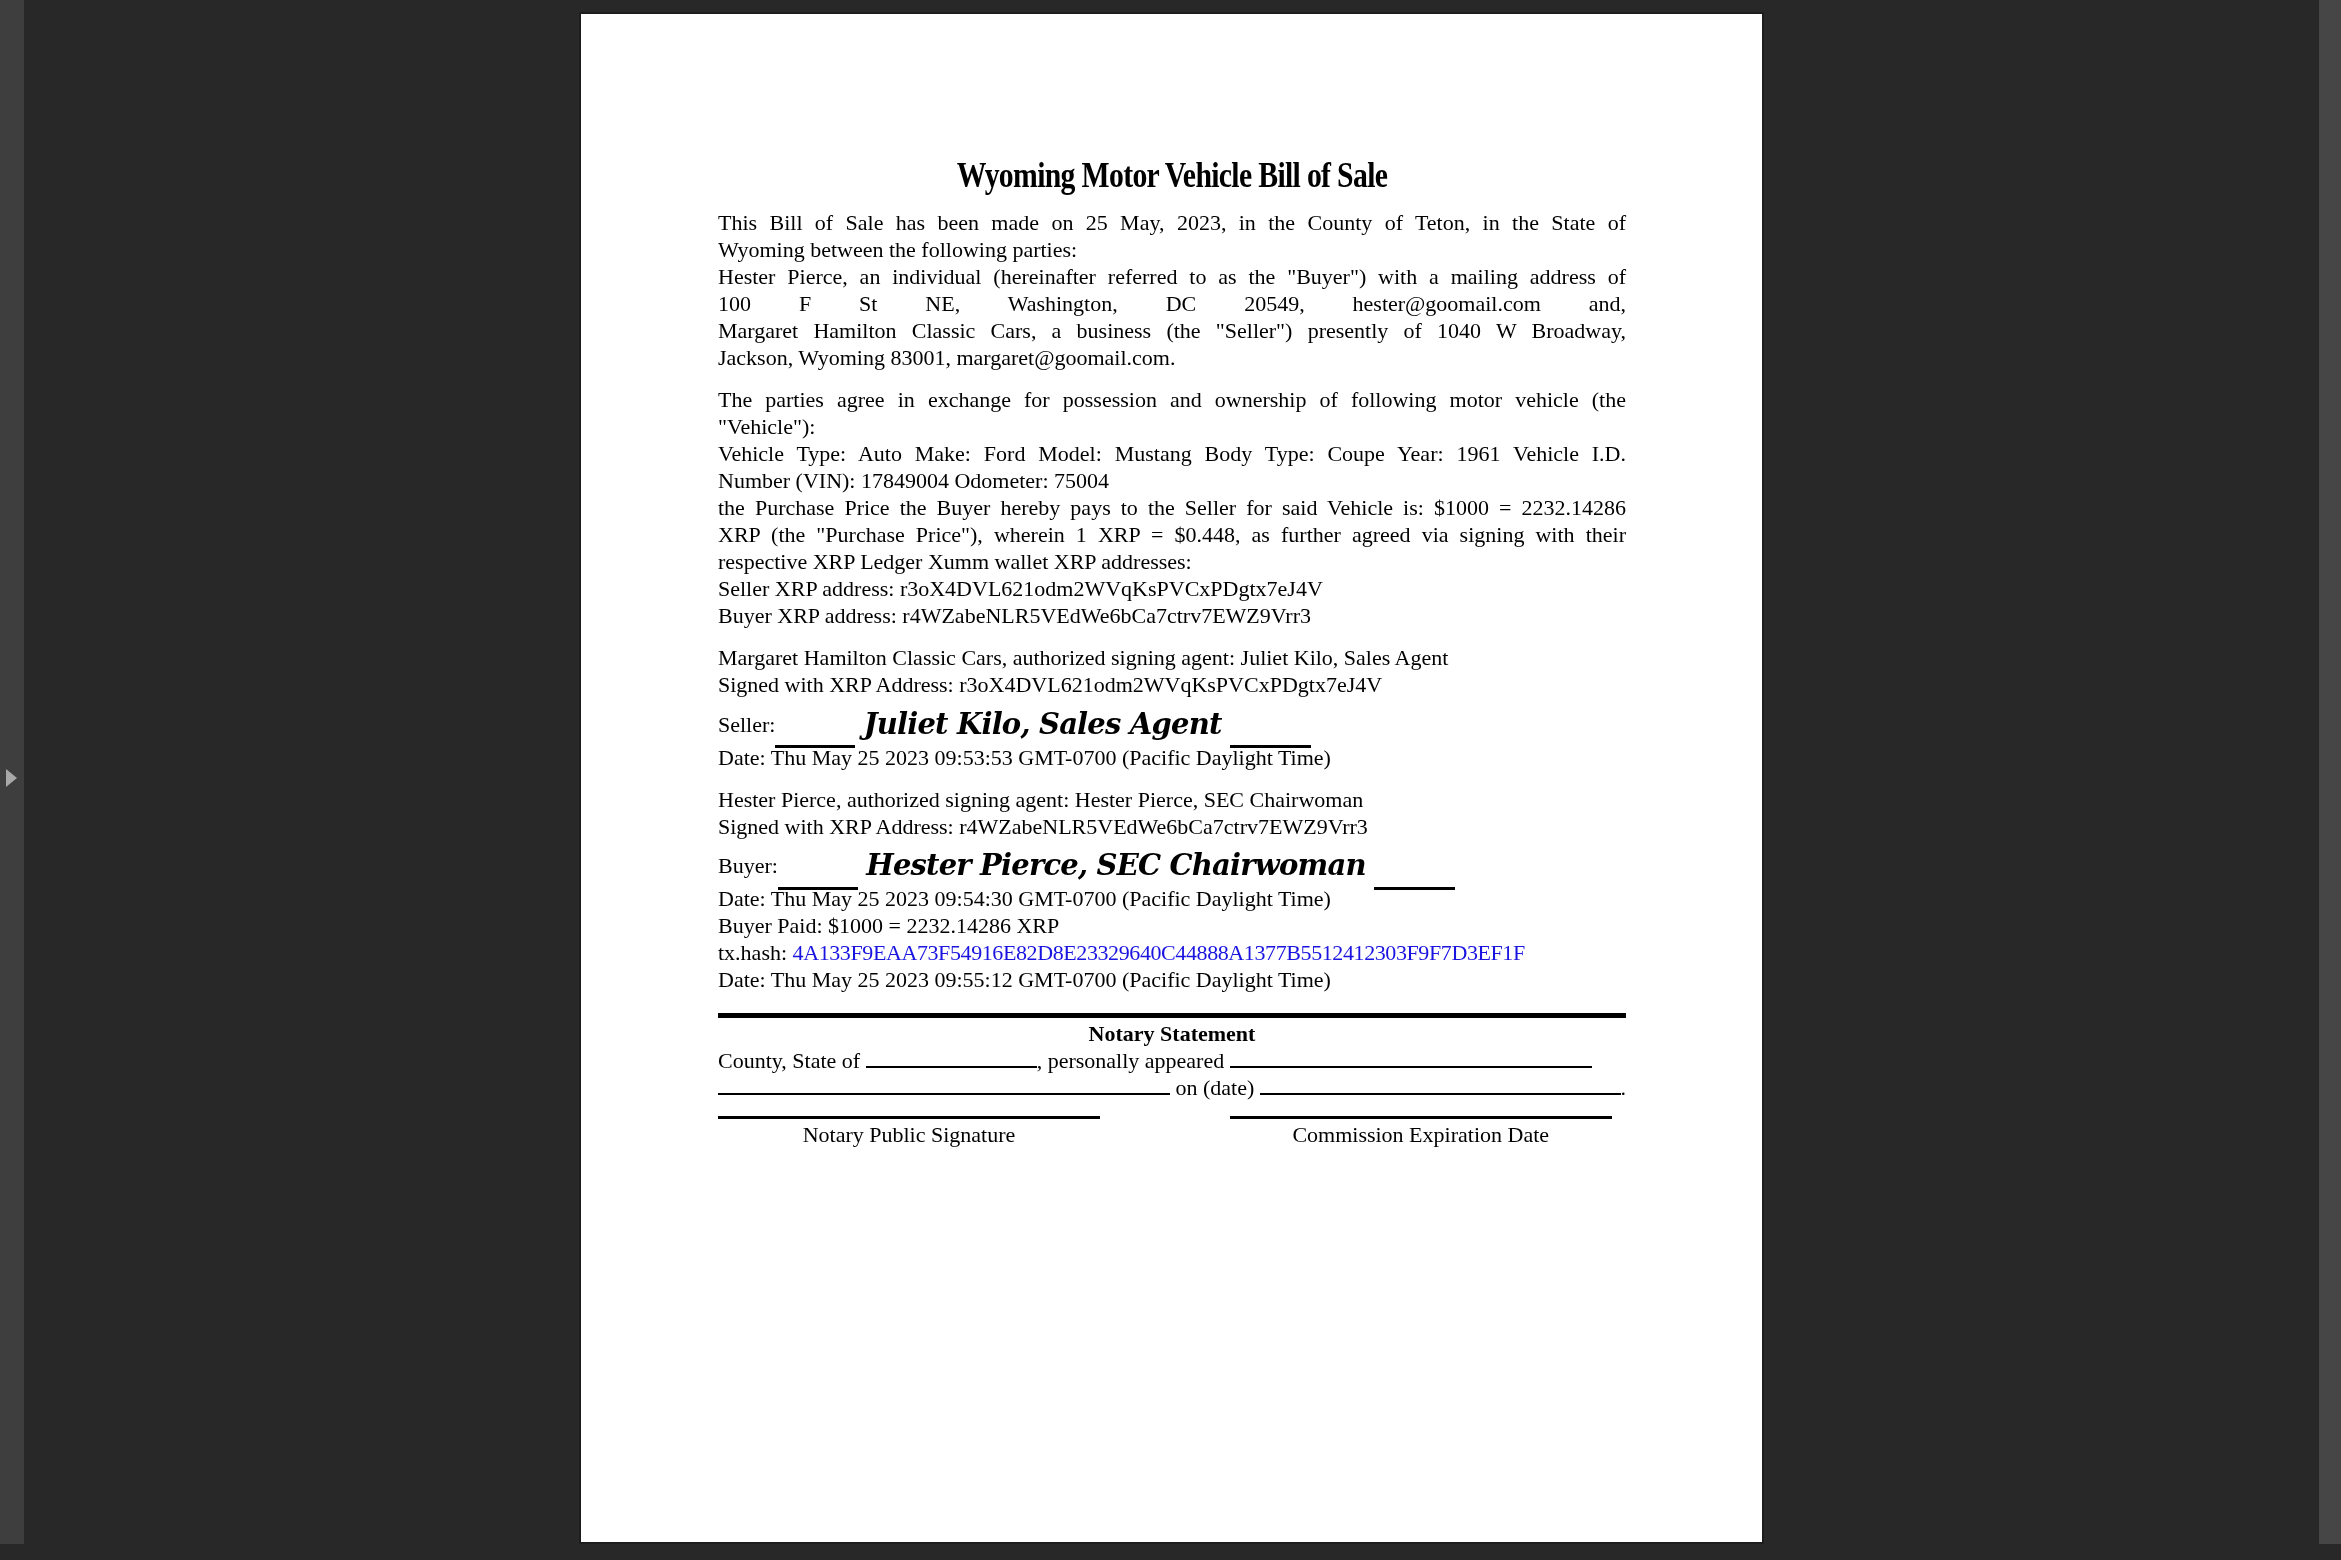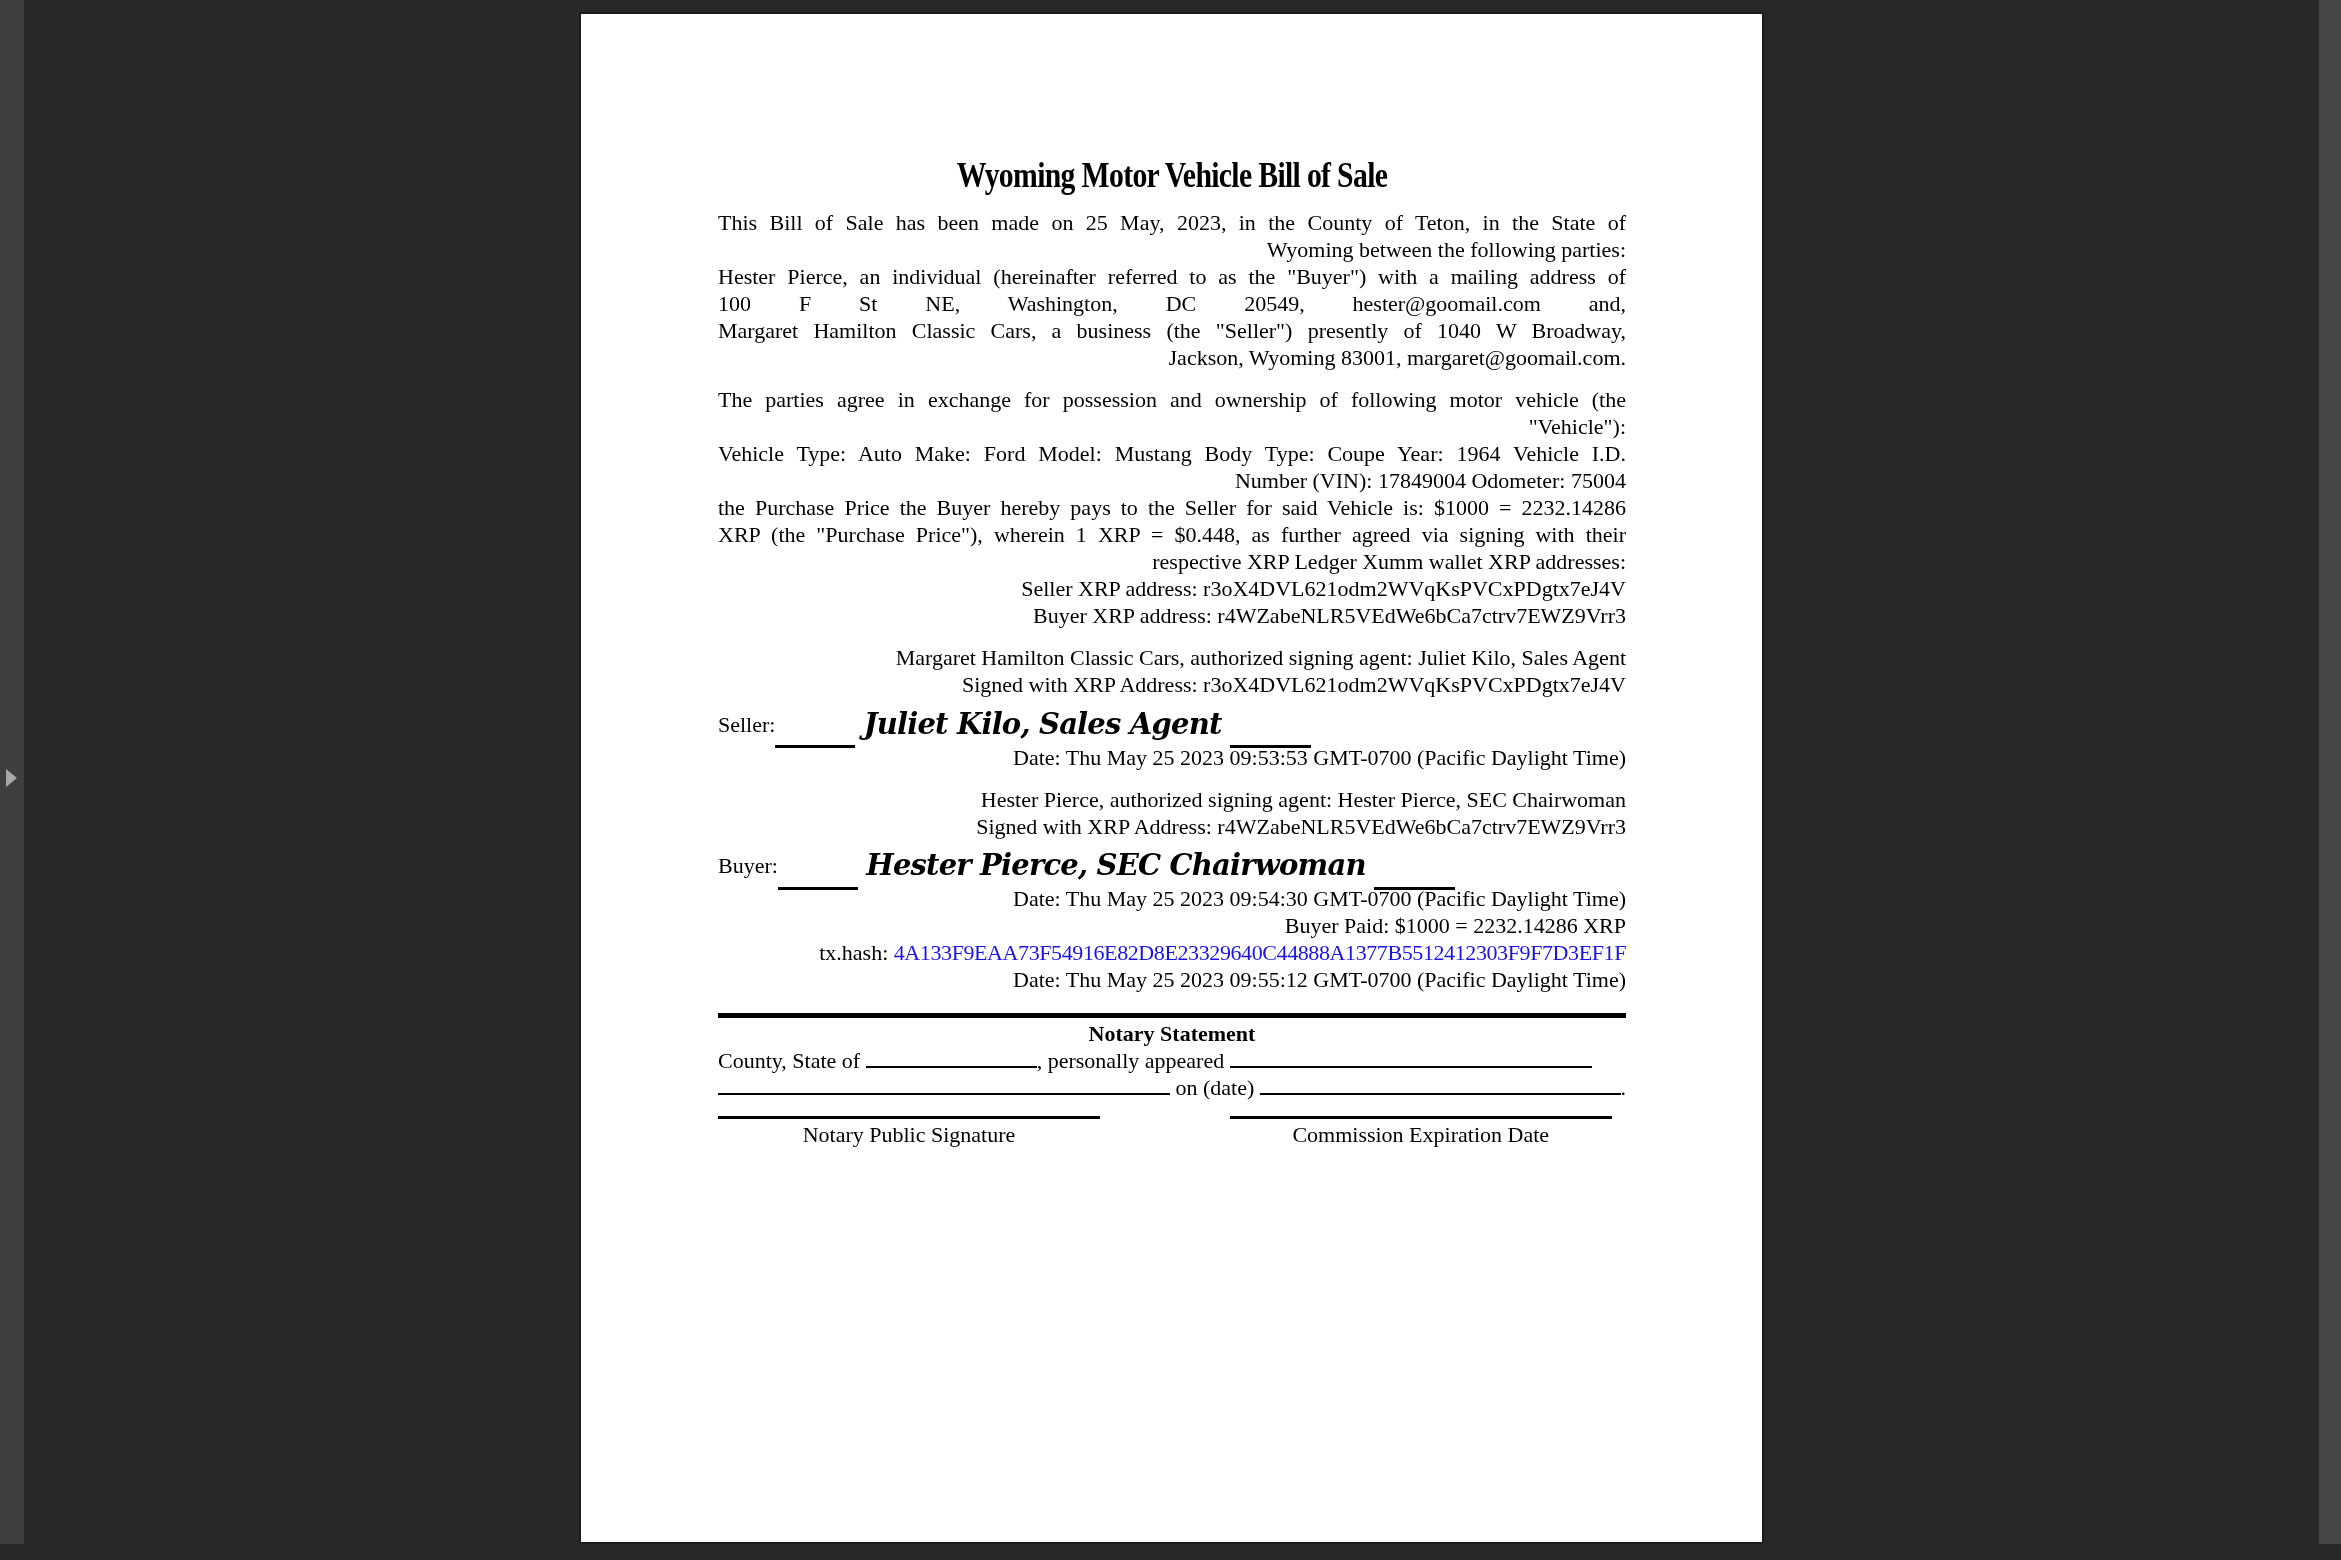--- a/index.html
+++ b/index.html
@@ -6,21 +6,21 @@
   .screen{position:relative;width:2342px;height:1544px;background:#282828;overflow:hidden;
           font-family:"Liberation Serif","DejaVu Serif",serif;}
   .edge-strip-left{position:absolute;left:0;top:0;width:24.4px;height:100%;background:#3e3e3e;}
   .edge-strip-right{position:absolute;right:0;top:0;width:23px;height:100%;background:#464646;}
   .sidebar-toggle{position:absolute;left:3.4px;top:765px;width:20px;height:23.6px;cursor:pointer;background:transparent;border:none;padding:0;}
   .tri{display:block;width:0;height:0;border-top:9.3px solid transparent;border-bottom:9.3px solid transparent;border-left:11.8px solid #a8a8a8;margin:2.5px 0 0 2.5px;}
   .page{position:absolute;left:581px;top:13.5px;width:1181px;height:1528px;background:#ffffff;
         box-sizing:border-box;padding:142px 136px 0 137px;box-shadow:0 0 0 1.7px #1b1b1b;color:#000;}
   .doc-title{font-size:35px;font-weight:bold;text-align:center;line-height:40px;letter-spacing:-0.8px;
              transform:scaleX(0.85);transform-origin:center;margin-bottom:13.5px;}
-  .line{font-size:22px;line-height:27px;text-align:right;}
+  .line{font-size:22px;line-height:27px;}
   .just{text-align:justify;text-align-last:justify;}
   .vgap{margin-top:15px;}
   .b{font-weight:normal;}
   .link{color:#1a14e0;cursor:pointer;}
   .tight{letter-spacing:-0.4px;}
   .flexline{display:flex;align-items:baseline;}
   .flexline .t{white-space:pre;}
   .blank{display:inline-block;height:1.7px;border-bottom:2.5px solid #000;margin-bottom:-4.2px;}
   .blank.thick{border-bottom-width:3.4px;}
   .blank.fill{flex:1;}
@@ -52,21 +52,21 @@
         <div class="line"><span class="t b">Wyoming</span><span class="t"> between the following parties:</span></div>
         <div class="line just"><span class="t b">Hester Pierce, an individual</span><span class="t"> (hereinafter referred to as the "Buyer") with a mailing address of</span></div>
         <div class="line just"><span class="t b">100 F St NE,</span><span class="t"> </span><span class="t b">Washington,</span><span class="t"> </span><span class="t b">DC</span><span class="t"> </span><span class="t b">20549,</span><span class="t"> </span><span class="t b">hester@goomail.com</span><span class="t"> and,</span></div>
         <div class="line just"><span class="t b">Margaret Hamilton Classic Cars, a business</span><span class="t"> (the "Seller") presently of </span><span class="t b">1040 W Broadway,</span></div>
         <div class="line"><span class="t b">Jackson, Wyoming 83001, margaret@goomail.com.</span></div>
       </div>
 
     <div class="para vgap">
         <div class="line just"><span class="t">The parties agree in exchange for possession and ownership of following motor vehicle (the</span></div>
         <div class="line"><span class="t">"Vehicle"):</span></div>
-        <div class="line just"><span class="t">Vehicle Type: </span><span class="t b">Auto</span><span class="t"> Make: </span><span class="t b">Ford</span><span class="t"> Model: </span><span class="t b">Mustang</span><span class="t"> Body Type: </span><span class="t b">Coupe</span><span class="t"> Year: </span><span class="t b">1964</span><span class="t"> Vehicle I.D.</span></div>
+        <div class="line just"><span class="t">Vehicle Type: </span><span class="t b">Auto</span><span class="t"> Make: </span><span class="t b">Ford</span><span class="t"> Model: </span><span class="t b">Mustang</span><span class="t"> Body Type: </span><span class="t b">Coupe</span><span class="t"> Year: </span><span class="t b">1961</span><span class="t"> Vehicle I.D.</span></div>
         <div class="line"><span class="t">Number (VIN): </span><span class="t b">17849004</span><span class="t"> Odometer: </span><span class="t b">75004</span></div>
         <div class="line just"><span class="t">the Purchase Price the Buyer hereby pays to the Seller for said Vehicle is: </span><span class="t b">$1000 = 2232.14286</span></div>
         <div class="line just"><span class="t b">XRP</span><span class="t"> (the "</span><span class="t b">Purchase Price</span><span class="t">"), wherein 1 XRP = </span><span class="t b">$0.448</span><span class="t">, as further agreed via signing with their</span></div>
         <div class="line"><span class="t">respective XRP Ledger Xumm wallet XRP addresses:</span></div>
         <div class="line"><span class="t">Seller XRP address: </span><span class="t b">r3oX4DVL621odm2WVqKsPVCxPDgtx7eJ4V</span></div>
         <div class="line"><span class="t">Buyer XRP address: </span><span class="t b">r4WZabeNLR5VEdWe6bCa7ctrv7EWZ9Vrr3</span></div>
       </div>
 
     <div class="para vgap">
         <div class="line"><span class="t b">Margaret Hamilton Classic Cars, authorized signing agent: Juliet Kilo, Sales Agent</span></div>

